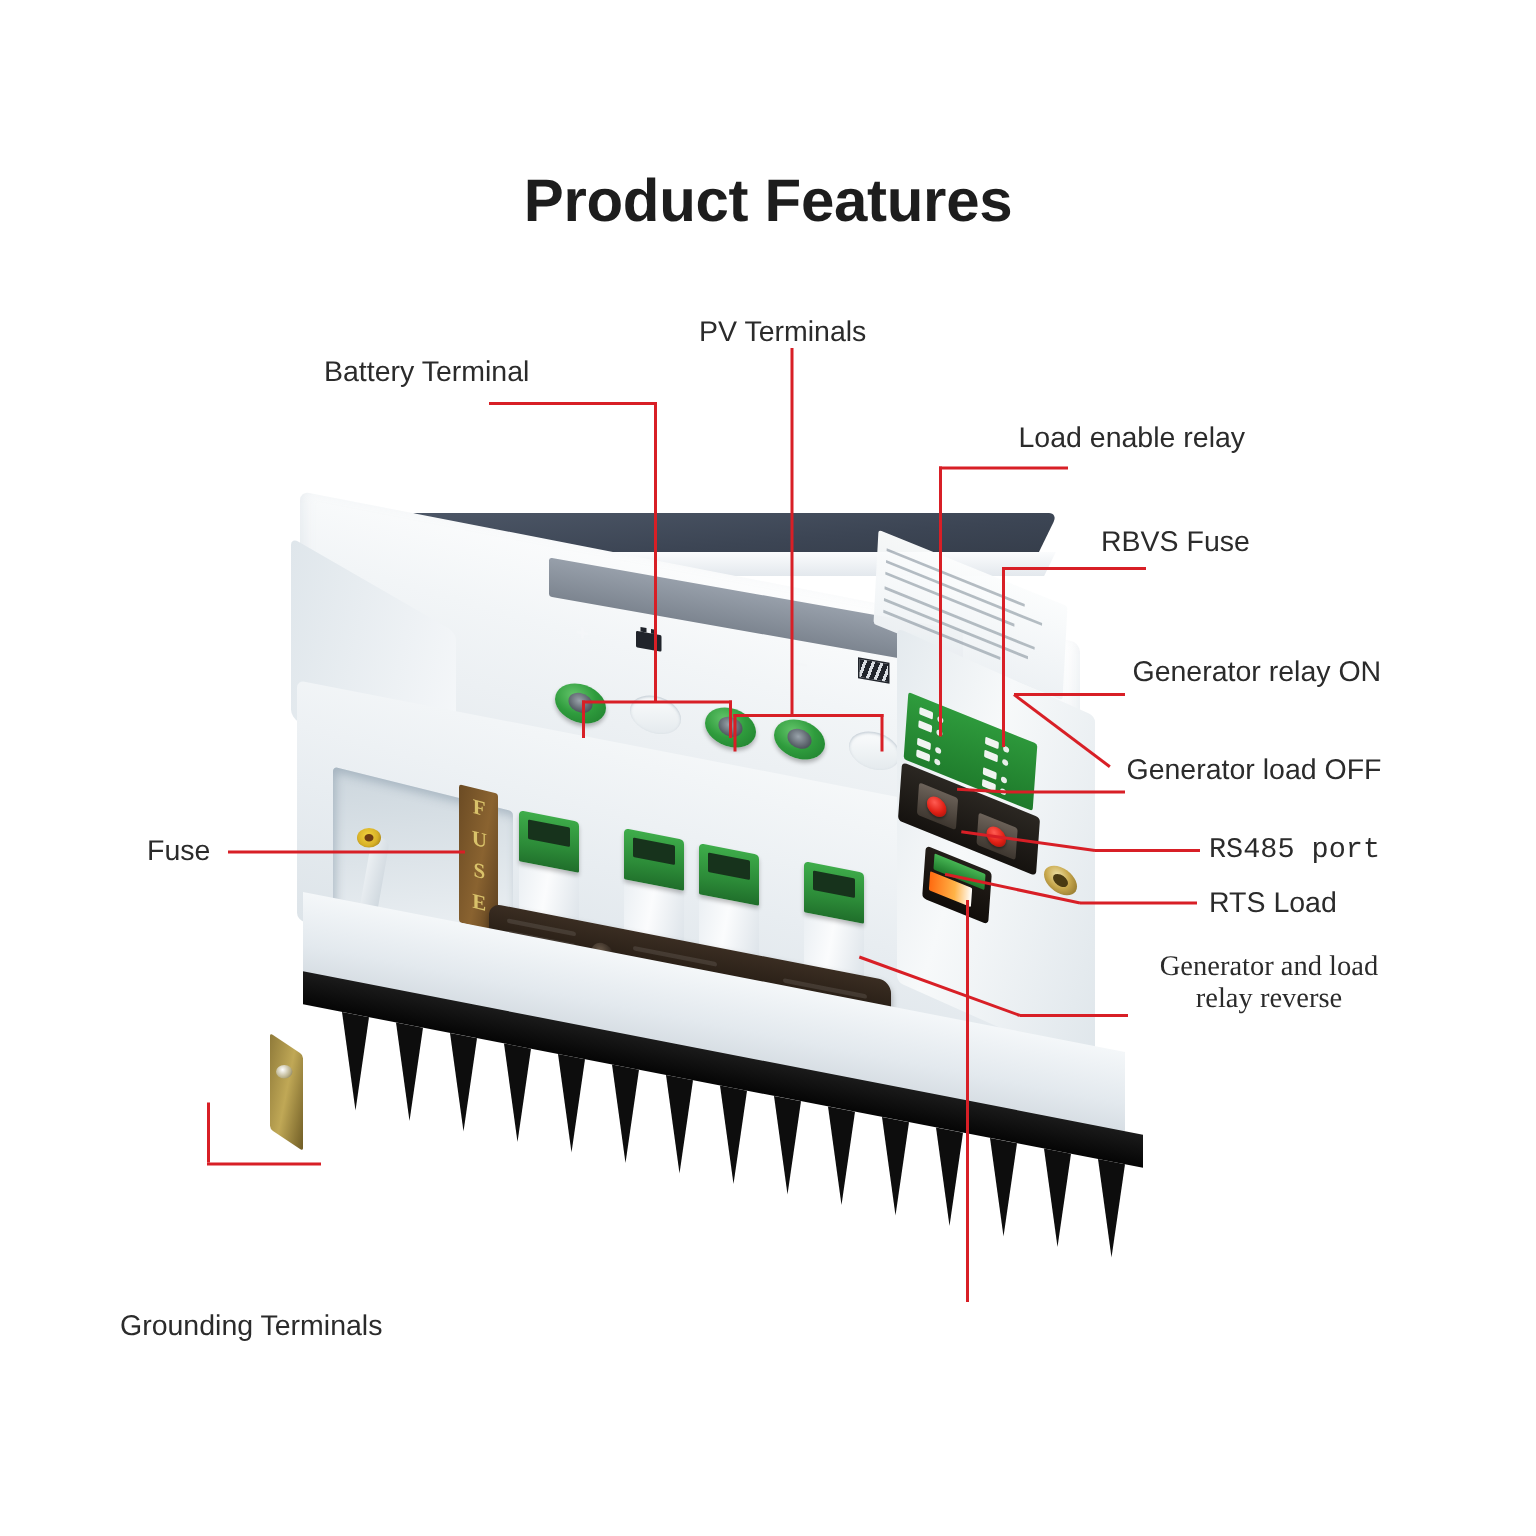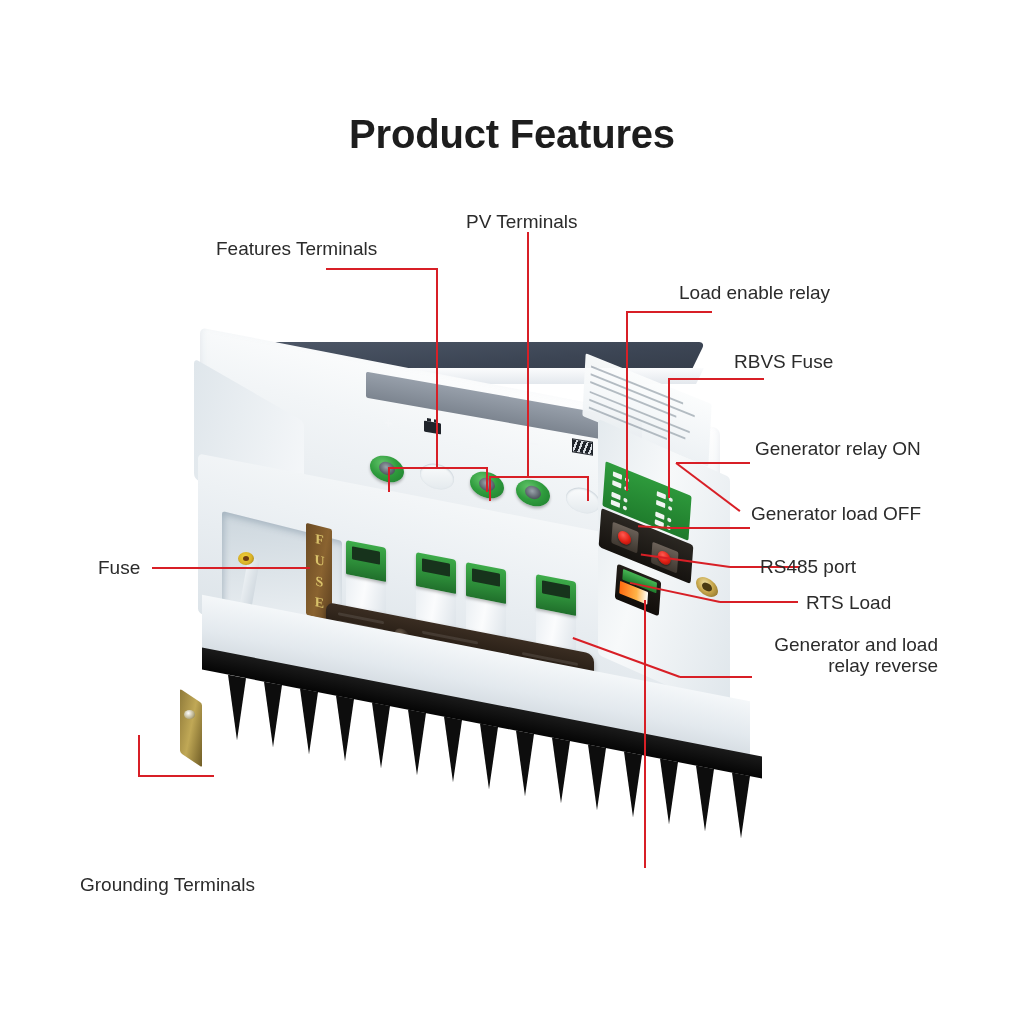--- a/index.html
+++ b/index.html
@@ -31,21 +31,21 @@
   }
 
   
   .label {
     position: absolute;
     font-size: 19px;
     color: #2b2b2b;
     white-space: nowrap;
     line-height: 1.12;
   }
-  .label.two-line { white-space: normal; text-align: right; }
+  .label.two-line { white-space: normal; text-align: center; font-family: Liberation Serif, serif; }
 
   
   .lead {
     position: absolute;
     background: #d81f26;
   }
   .lead.h { height: 2px; }
   .lead.v { width: 2px; }
   .lead.diag {
     height: 2px;
@@ -622,33 +622,33 @@
   <div class="lead h" style="left:680px; top:676px; width:72px;"></div>
   <div class="lead diag" style="left:680px; top:676px; width:114px; transform:rotate(200deg);"></div>
 
   <div class="lead h" style="left:152px; top:567px; width:158px;"></div>
 
   <div class="lead h" style="left:138px; top:775px; width:76px;"></div>
   <div class="lead v" style="left:138px; top:735px; height:40px;"></div>
 
   <div class="lead v" style="left:644px; top:600px; height:268px;"></div>
 
-  <div class="label" style="left:216px; top:238px;">Features Terminals</div>
+  <div class="label" style="left:216px; top:238px;">Battery Terminal</div>
 
   <div class="label" style="left:466px; top:211px;">PV Terminals</div>
 
   <div class="label" style="left:679px; top:282px;">Load enable relay</div>
 
   <div class="label" style="left:734px; top:351px;">RBVS Fuse</div>
 
   <div class="label" style="left:755px; top:438px;">Generator relay ON</div>
 
   <div class="label" style="left:751px; top:503px;">Generator load OFF</div>
 
-  <div class="label" style="left:760px; top:556px;">RS485 port</div>
+  <div class="label" style="left:806px; top:556px;font-family:Liberation Mono, monospace;">RS485 port</div>
 
   <div class="label" style="left:806px; top:592px;">RTS Load</div>
 
   <div class="label two-line" style="left:754px; top:634px; width:184px;">
     <span>Generator and load</span><br>
     <span>relay reverse</span>
   </div>
 
   <div class="label" style="left:98px; top:557px;">Fuse</div>
 

